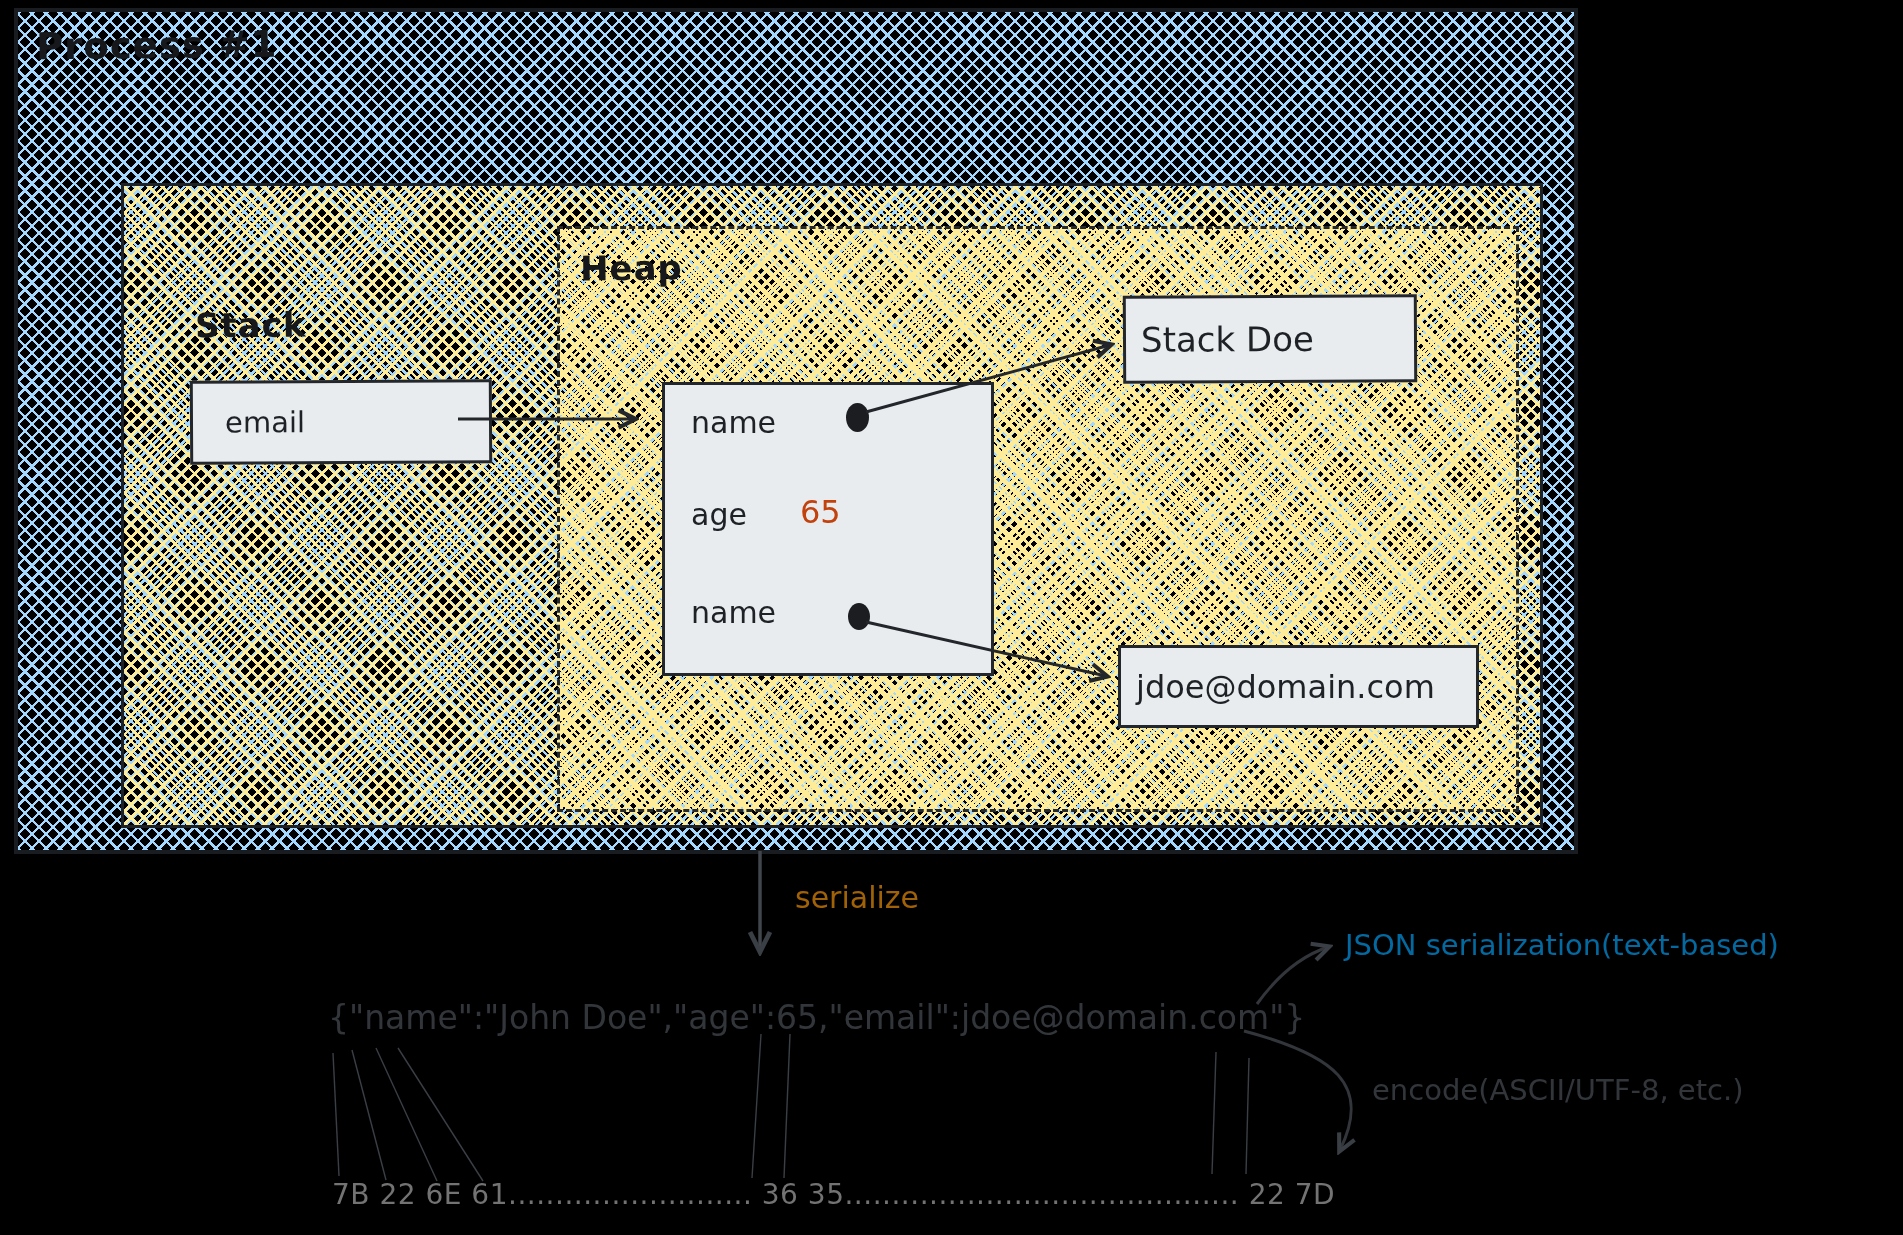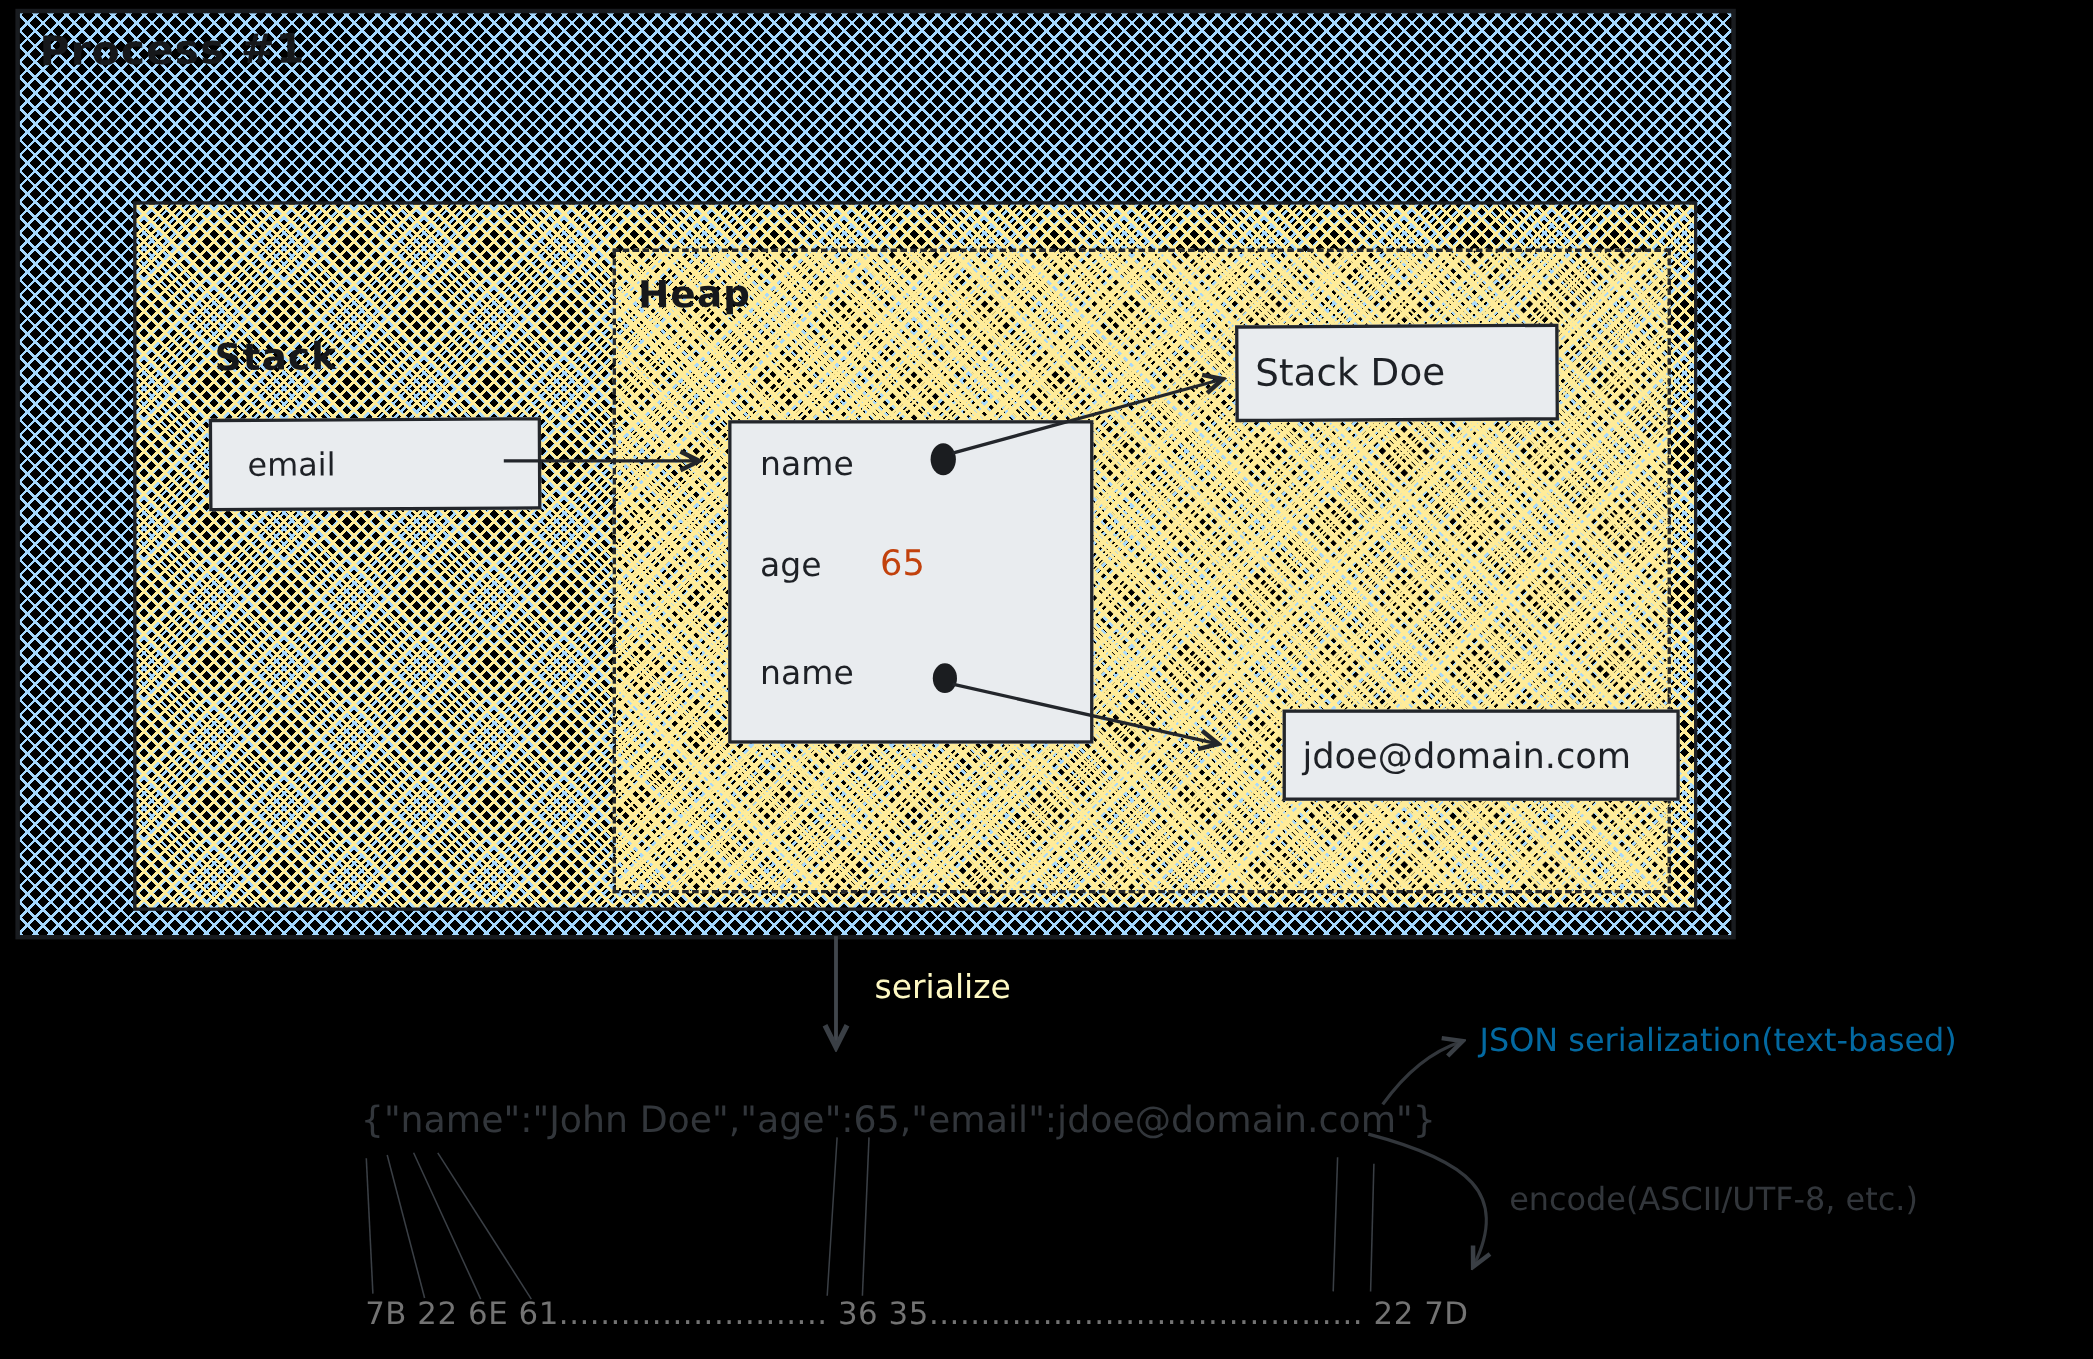--- a/index.html
+++ b/index.html
@@ -41,28 +41,28 @@
   .gbox{background:#e9ecef;border:3px solid #23262b;color:#1e2126;
         display:flex;align-items:center;}
   .user-box{left:190px;top:380px;width:264px;height:78px;font-size:29px;
             padding-left:32px;transform:rotate(-0.3deg);}
   .object-box{left:652px;top:382px;width:326px;height:288px;margin-left:10px;}
   .obj-row-label{left:26px;font-size:30px;color:#1e2126;}
   .obj-age-value{left:135px;top:108px;font-size:32px;color:#c2410c;}
   .johndoe-box{left:1123px;top:295px;width:273px;height:82px;font-size:34px;
                padding-left:15px;transform:rotate(-0.3deg);}
   .jdoe-box{left:1118px;top:645px;width:340px;height:77px;font-size:32px;
-            padding-left:15px;margin-left:48px;}
+            padding-left:15px;}
 
   .ptr-dot{background:#1b1d20;border-radius:50%;}
   .dot-name{left:846px;top:403px;width:23px;height:29px;}
   .dot-email{left:848px;top:603px;width:22px;height:27px;}
 
   
-  .gray-text{color:#fef9c3;}
+  .gray-text{color:#a16207;}
   .lbl-serialize{left:795px;top:880px;font-size:30px;}
   .json-string{left:328px;top:998px;font-size:33px;white-space:pre;color:#32363b;}
   .json-annot{left:1345px;top:928px;font-size:29px;color:#0369a1;}
   .encode-annot{left:1372px;top:1073px;font-size:29px;color:#32363b;text-align:center;}
   .bytes-line{left:332px;top:1178px;font-size:28px;white-space:pre;
               letter-spacing:0.5px;color:#737373;}
 
   svg.overlay{position:absolute;left:0;top:0;width:1903px;height:1235px;
               pointer-events:none;}
 </style>

